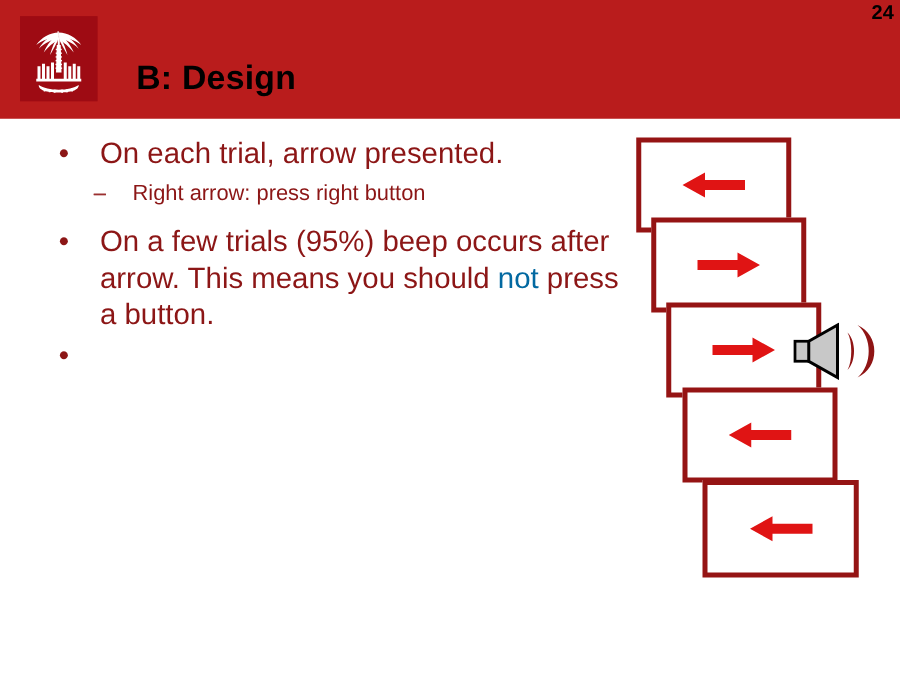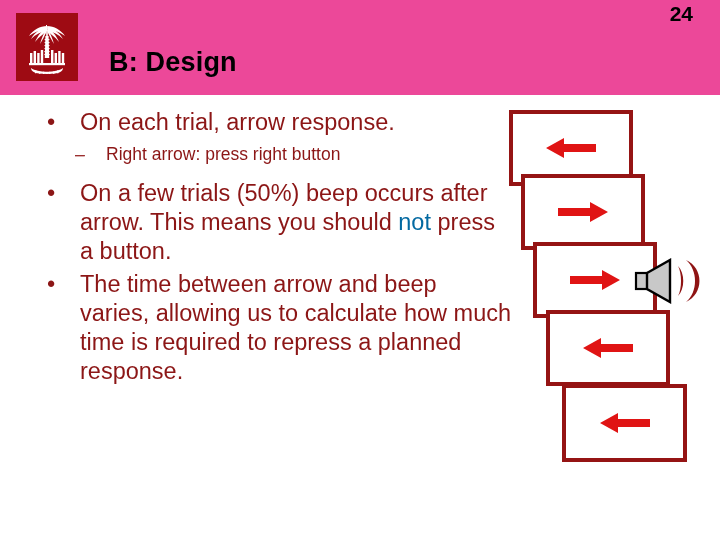--- a/index.html
+++ b/index.html
@@ -15,42 +15,42 @@
     background: #ffffff;
     overflow: hidden;
     font-family: "Liberation Sans", sans-serif;
   }
 
   
   #header-band {
     position: absolute;
     left: 0; top: 0;
     width: 720px; height: 95px;
-    background: #ec4899;
+    background: #b91c1c;
   }
   #logo-box {
     position: absolute;
     left: 16px; top: 13px;
     width: 62px; height: 68px;
     background: #9e0b13;
   }
   #logo-box svg { display: block; }
   #slide-title {
     position: absolute;
     left: 109px; top: 47px;
     font-size: 27px;
     font-weight: bold;
     color: #000000;
     letter-spacing: 0.2px;
     white-space: nowrap;
   }
   #page-number {
     position: absolute;
-    right: 27px; top: 2px;
-    font-size: 21px;
+    right: 5px; top: 2px;
+    font-size: 16px;
     font-weight: bold;
     color: #000000;
   }
 
   
   #body-text {
     position: absolute;
     left: 42px; top: 108px;
     width: 470px;
   }
@@ -164,43 +164,42 @@
     </div>
     <div id="slide-title">B: Design</div>
   </div>
 
   <div id="page-number">24</div>
 
   <div id="body-text">
 
     <div class="b1">
       <span class="marker">•</span>
-      <span>On each trial, arrow response.</span>
+      <span>On each trial, arrow presented.</span>
     </div>
 
     <div class="sub-group">
       <div class="b2">
         <span class="marker">–</span>
       </div>
       <div class="b2">
         <span class="marker">–</span>
         <span>Right arrow: press right button</span>
       </div>
     </div>
 
     <div class="b1">
       <span class="marker">•</span>
-      <span>On a few trials (50%) beep occurs after arrow. This means you should </span><span class="em-not">not</span><span> press a button.</span>
+      <span>On a few trials (95%) beep occurs after arrow. This means you should </span><span class="em-not">not</span><span> press a button.</span>
     </div>
 
     <div class="gap-small"></div>
 
     <div class="b1">
       <span class="marker">•</span>
-      <span>The time between arrow and beep varies, allowing us to calculate how much time is required to repress a planned response.</span>
     </div>
 
   </div>
 
   <div id="trial-stack">
       <div class="card" style="left: 509px; top: 110px; width: 124px; height: 76px; border-color: rgb(149, 20, 20);">
         <svg width="54" height="24" viewBox="0 0 54 24" class="arrow">
           <path d="M2 12 L20 2 L20 8 L52 8 L52 16 L20 16 L20 22 Z" fill="#e01414"></path>
         </svg>
       </div>

